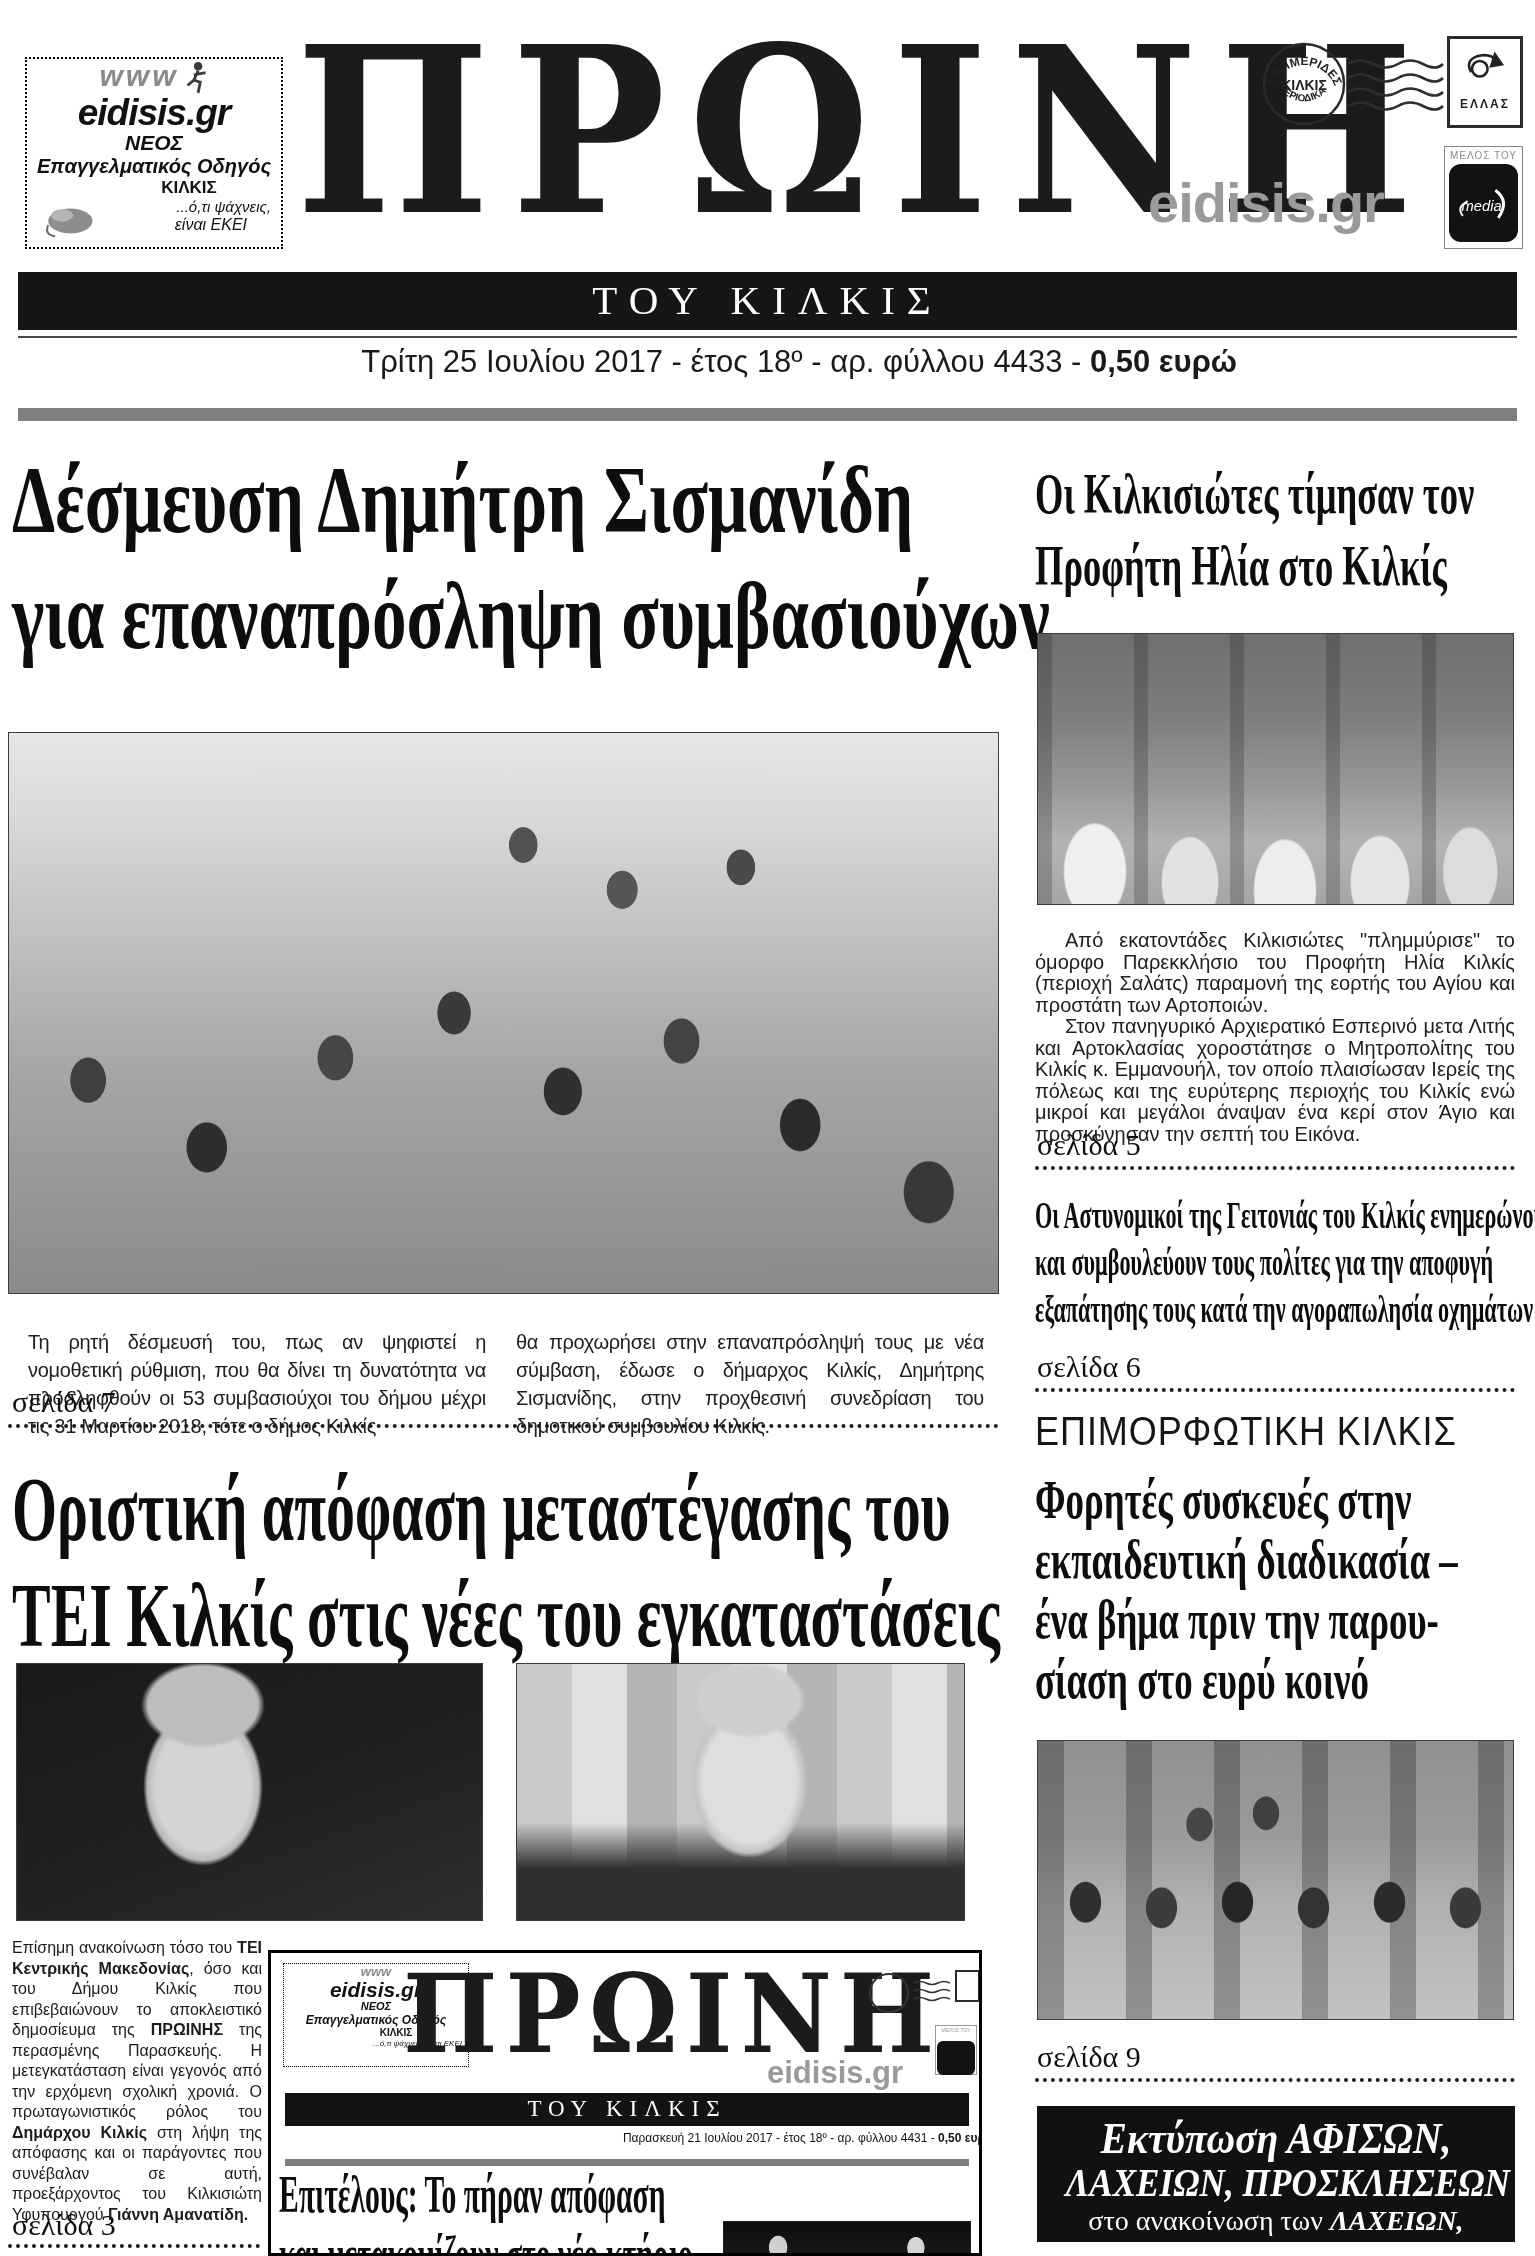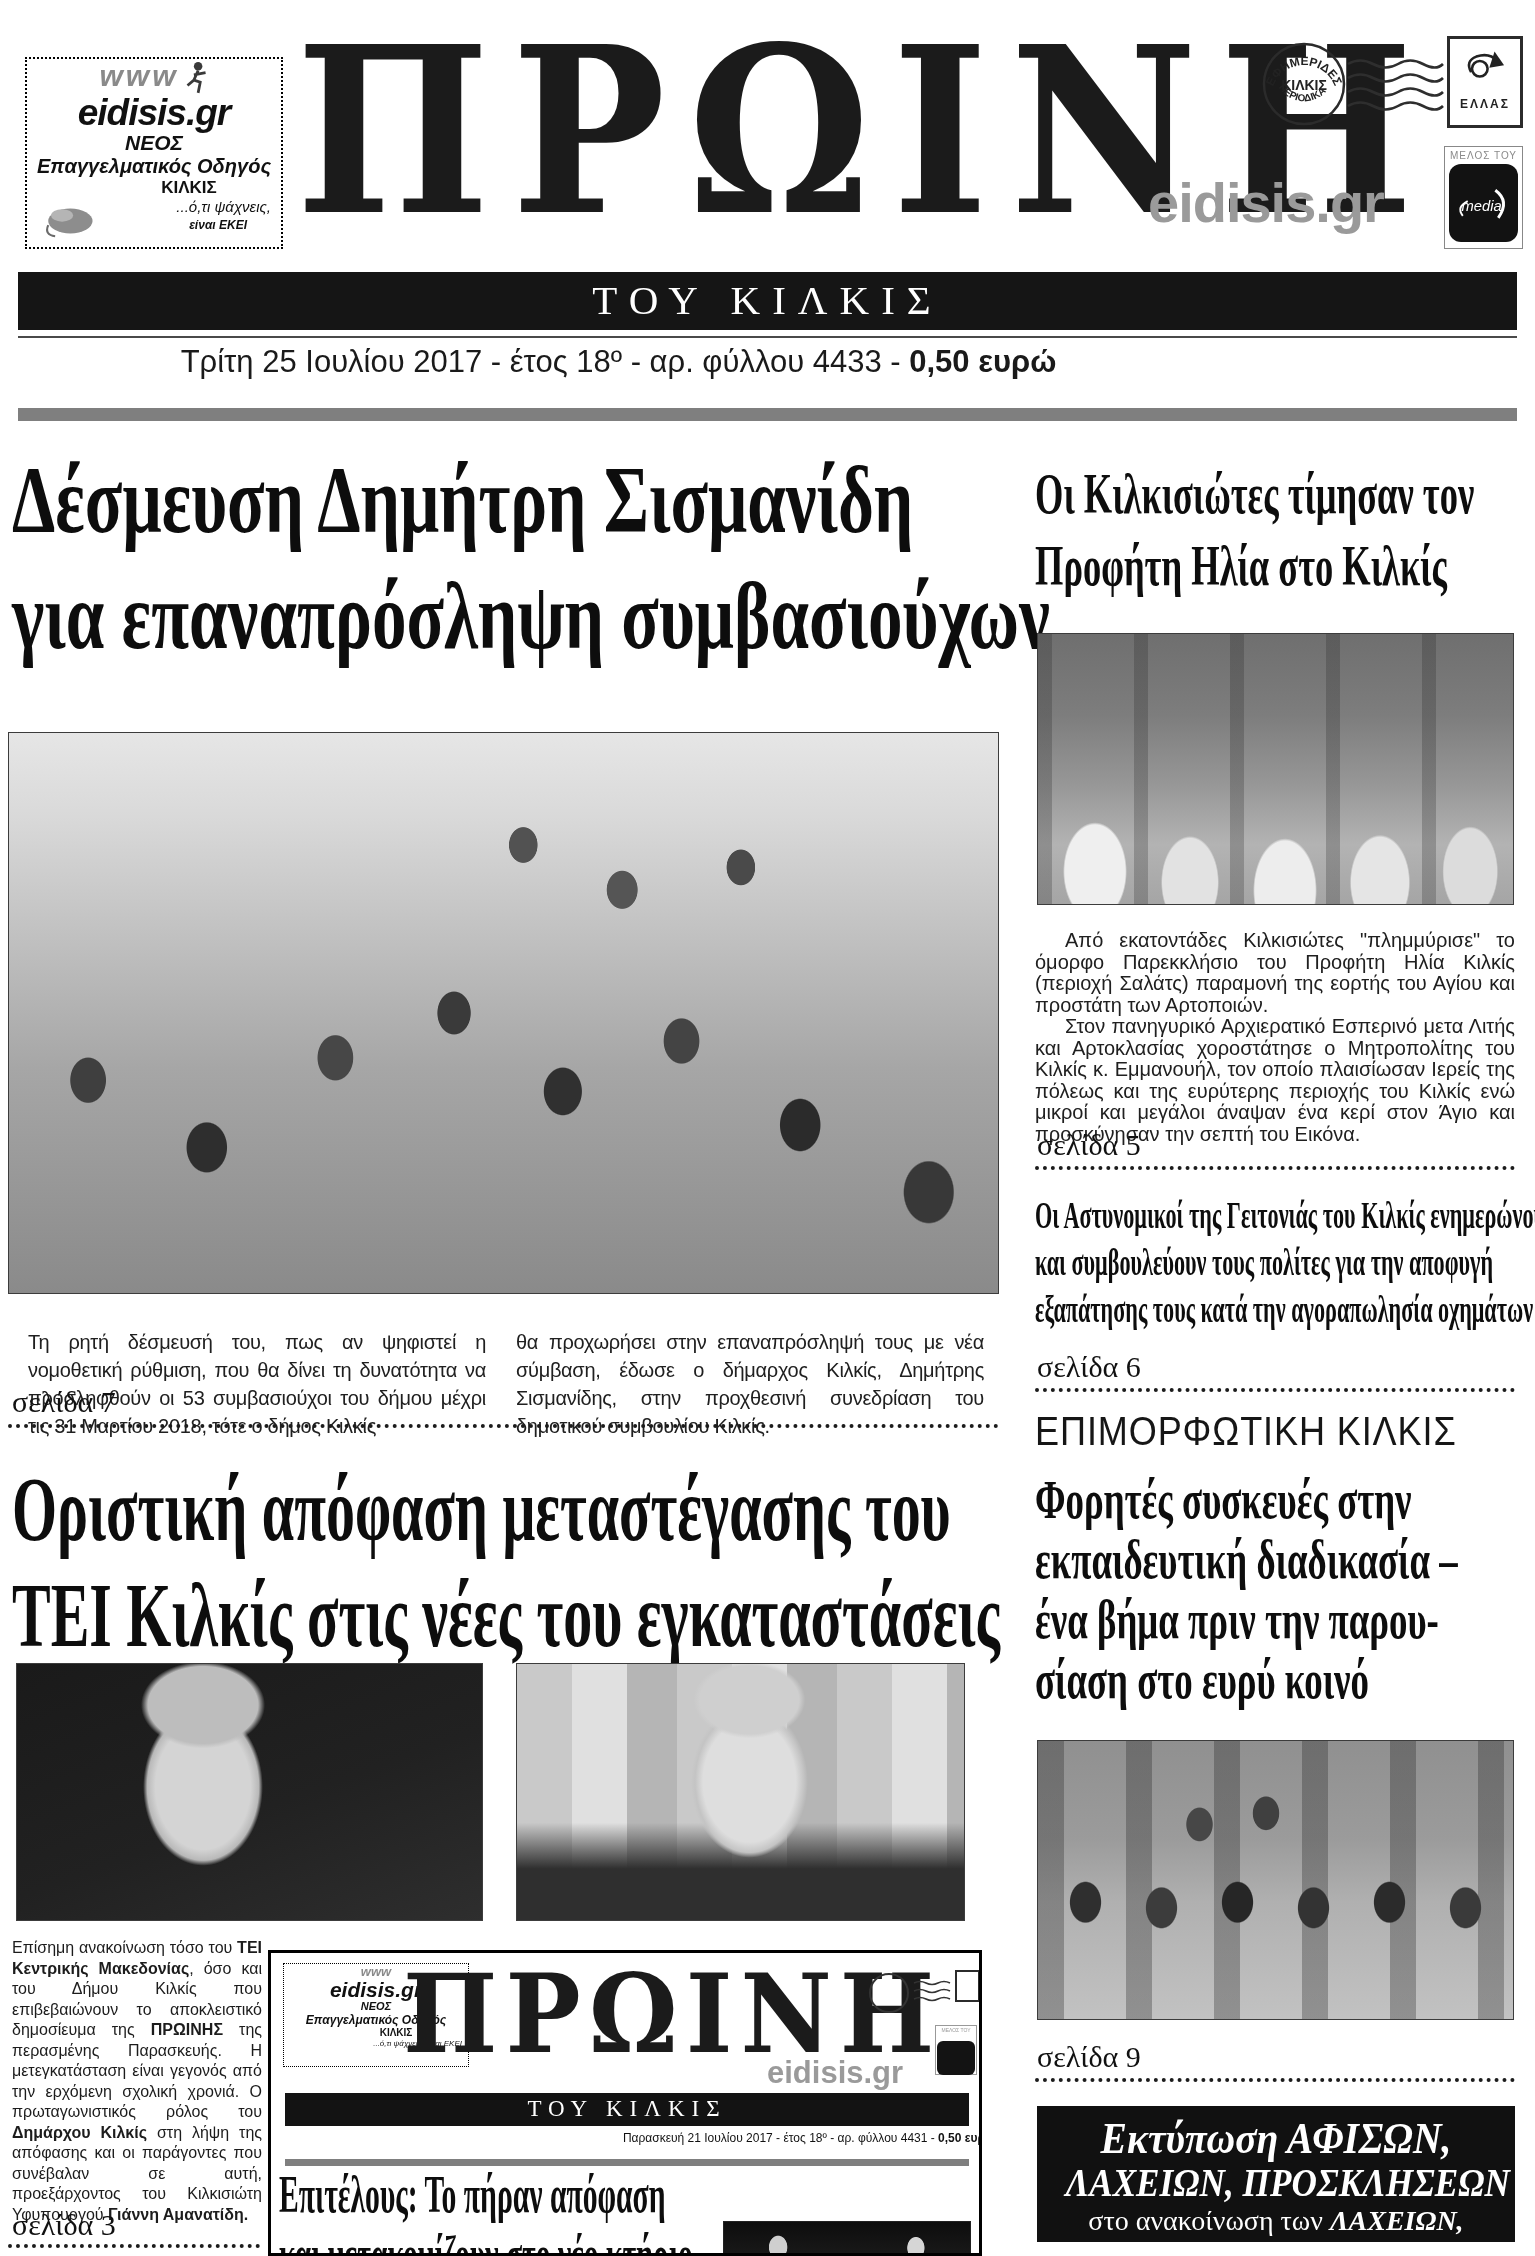--- a/index.html
+++ b/index.html
@@ -14,42 +14,42 @@
   
   .adbox { left:25px; top:57px; width:258px; height:192px; border:2px dotted #000;
            text-align:center; padding-top:2px; background:#fff; }
   .adbox .wwwrow { display:flex; justify-content:center; align-items:flex-start; gap:4px; height:34px; }
   .adbox .www { font-weight:bold; font-style:italic; font-size:30px; color:#8a8a8a; letter-spacing:3px; line-height:30px;}
   .adbox .site { font-weight:bold; font-style:italic; font-size:37px; line-height:36px; letter-spacing:-1px;}
   .adbox .l1 { font-weight:bold; font-style:italic; font-size:21px; line-height:24px;}
   .adbox .l2 { font-weight:bold; font-style:italic; font-size:20px; line-height:23px;}
   .adbox .l3 { font-weight:bold; font-size:17px; line-height:20px; padding-left:70px;}
   .adbox .t1 { font-style:italic; font-size:15px; line-height:18px; text-align:right; padding-right:10px;}
-  .adbox .t2 { font-style:italic; font-size:12px; line-height:18px; text-align:right; padding-right:34px; font-weight:bold;}
+  .adbox .t2 { font-style:italic; font-size:16px; line-height:18px; text-align:right; padding-right:34px; font-weight:normal;}
   .mouse-ic { position:absolute; left:14px; bottom:4px; }
 
   .mast-title { left:296px; top:34px; font-family:"DejaVu Serif",serif; font-weight:bold;
                 font-size:205px; line-height:175px; letter-spacing:22px; color:#1b1b1b;
                 transform:scaleY(1.12); transform-origin:left top; white-space:nowrap; }
   .site-gray { left:1148px; top:170px; font-size:56px; font-weight:bold; color:#9a9a9a; letter-spacing:-1px; }
 
   .stamp-circle { left:1260px; top:40px; width:88px; height:88px; }
   .waves { left:1346px; top:56px; width:100px; height:58px; }
   .stamp-square { left:1447px; top:36px; width:76px; height:92px; border:3px solid #2b2b2b;
                   text-align:center; padding-top:2px; background:#fff; }
   .stamp-square .country { font-size:12px; font-weight:bold; letter-spacing:2px; color:#222; }
   .melos { left:1444px; top:146px; width:79px; height:103px; border:1px solid #888; padding:3px; text-align:center; }
   .melos .lbl { font-size:10px; color:#8a8a8a; letter-spacing:1px; }
   .melos .blob { margin:3px auto 0; width:69px; height:78px; background:#121212; border-radius:12px; }
 
   .black-bar { left:18px; top:272px; width:1499px; height:58px; background:#151515; }
   .black-bar .t { font-family:"Liberation Serif",serif; color:#fff; font-size:41px;
                   letter-spacing:12px; text-align:center; line-height:57px; }
   .hr-thin { left:18px; top:336px; width:1499px; height:2px; background:#4a4a4a; }
-  .dateline { left:0; top:344px; width:1237px; text-align:center; font-size:31px; color:#1a1a1a; }
+  .dateline { left:0; top:344px; width:1237px; text-align:right; font-size:31px; color:#1a1a1a; }
   .dateline b { font-weight:bold; }
   .grayrule { left:18px; top:408px; width:1499px; height:13px; background:#7f7f7f; }
 
   
   .hl { font-family:"Liberation Serif","DejaVu Serif",serif; font-weight:bold; color:#0d0d0d; }
   .hl div { white-space:nowrap; transform-origin:0 50%; }
   .h1 { left:12px; top:442px; font-size:96px; line-height:116px; }
   .h1 div { transform:scaleX(.72); }
   .h2 { left:12px; top:1456px; font-size:92px; line-height:106px; }
   .h2 div { transform:scaleX(.63); }

